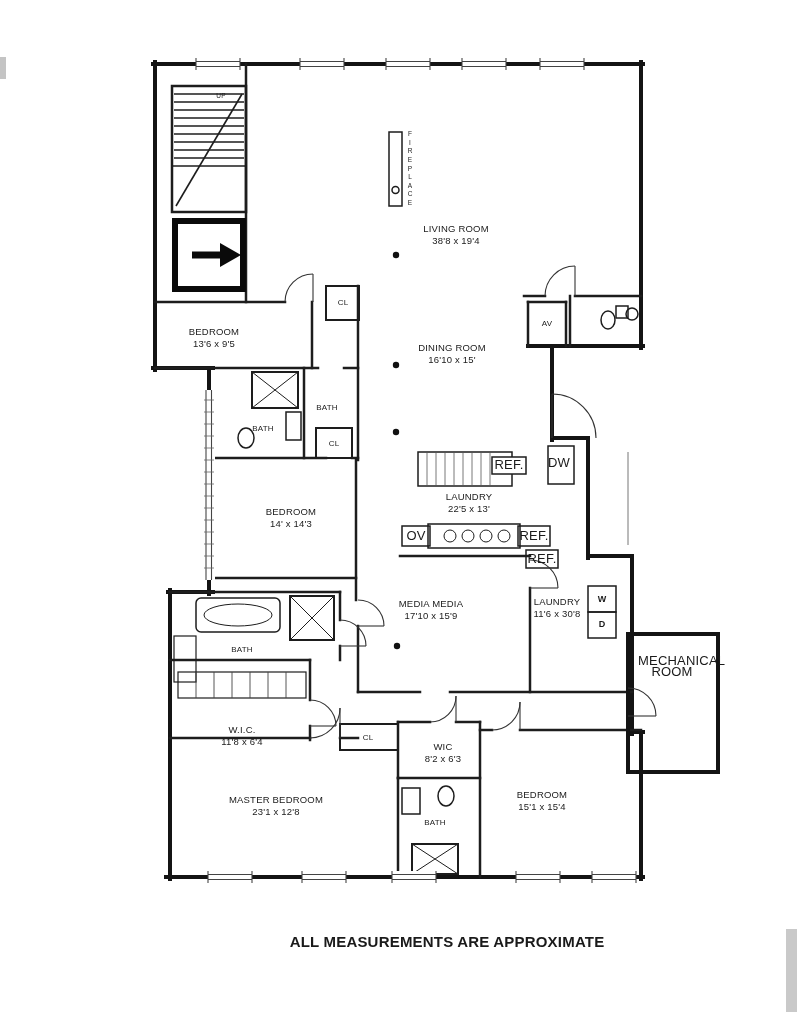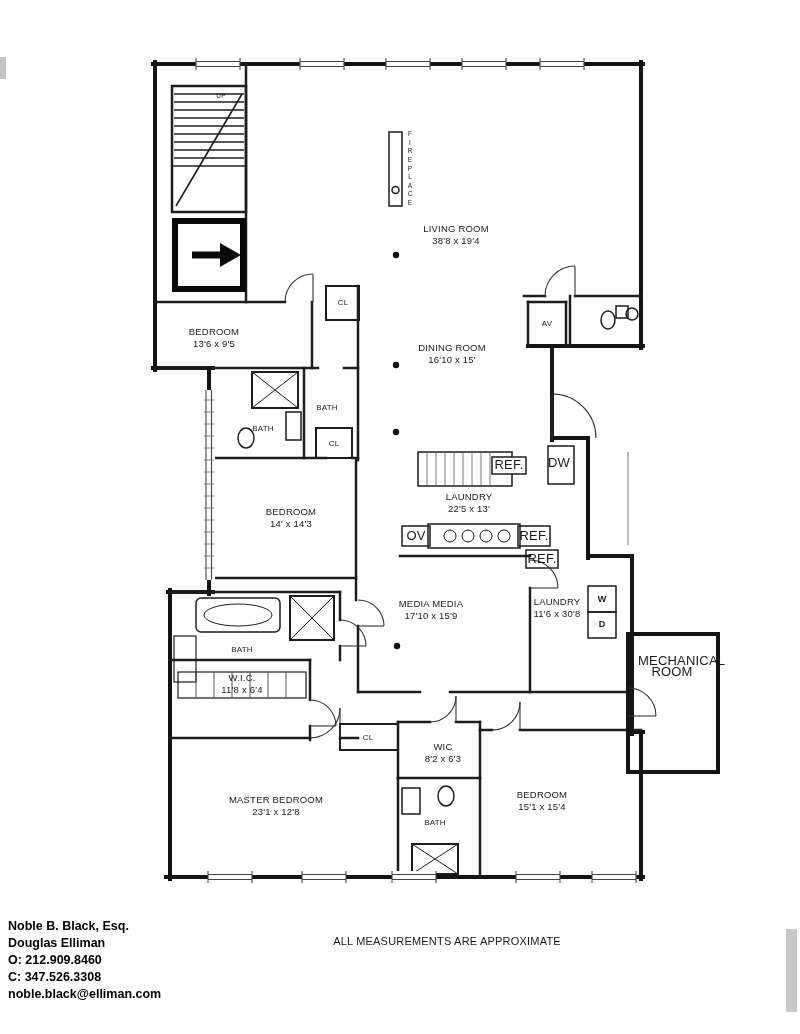--- a/index.html
+++ b/index.html
@@ -19,21 +19,21 @@
   .wd{font-size:9px;line-height:9px;font-weight:bold;}
   .wrap{white-space:normal;width:68px;font-size:13px;line-height:11px;}
   .uplbl{font-size:6.5px;line-height:7px;}
   .fireplace-text{
     position:absolute;transform:translate(-50%,-50%);
     writing-mode:vertical-rl;text-orientation:upright;
     font-size:6.5px;letter-spacing:1.6px;color:#1a1a1a;
   }
   .disclaimer{
     position:absolute;left:447px;top:941px;transform:translate(-50%,-50%);
-    font-size:11px;font-weight:normal;letter-spacing:.2px;white-space:nowrap;
+    font-size:15px;font-weight:bold;letter-spacing:.2px;white-space:nowrap;
   }
   .contact{
     position:absolute;left:8px;top:918px;font-size:12.5px;font-weight:bold;
     line-height:17px;color:#000;
   }
   .artifact{position:absolute;background:#c9c9c9;}
 </style>
 </head>
 <body>
 
@@ -349,21 +349,21 @@
     <span>MEDIA MEDIA</span>
       <span>17'10 x 15'9</span>
   </div>
   <div class="lbl" style="left:557px;top:608px">
     <span>LAUNDRY</span>
       <span>11'6 x 30'8</span>
   </div>
   <div class="lbl wrap" style="left:672px;top:666px">
     <span>MECHANICAL ROOM</span>
   </div>
-  <div class="lbl" style="left:242px;top:684px">
+  <div class="lbl" style="left:242px;top:736px">
     <span>W.I.C.</span>
       <span>11'8 x 6'4</span>
   </div>
   <div class="lbl" style="left:443px;top:753px">
     <span>WIC</span>
       <span>8'2 x 6'3</span>
   </div>
   <div class="lbl" style="left:276px;top:806px">
     <span>MASTER BEDROOM</span>
       <span>23'1 x 12'8</span>
@@ -418,24 +418,17 @@
     </div>
   <div class="lbl tiny" style="left:368px;top:737px">
       <span>CL</span>
     </div>
   <div class="lbl tiny" style="left:435px;top:822px">
       <span>BATH</span>
     </div>
 
   <div class="disclaimer">ALL MEASUREMENTS ARE APPROXIMATE</div>
 
-  <div class="contact">
-    <div>Noble B. Black, Esq.</div>
-    <div>Douglas Elliman</div>
-    <div>O: 212.909.8460</div>
-    <div>C: 347.526.3308</div>
-    <div>noble.black@elliman.com</div>
-  </div>
 
   <div class="artifact" style="left:0;top:57px;width:6px;height:22px;background:#c4c4c4"></div>
   <div class="artifact" style="left:786px;top:929px;width:11px;height:83px;"></div>
 
 </div>
 
 </body></html>

